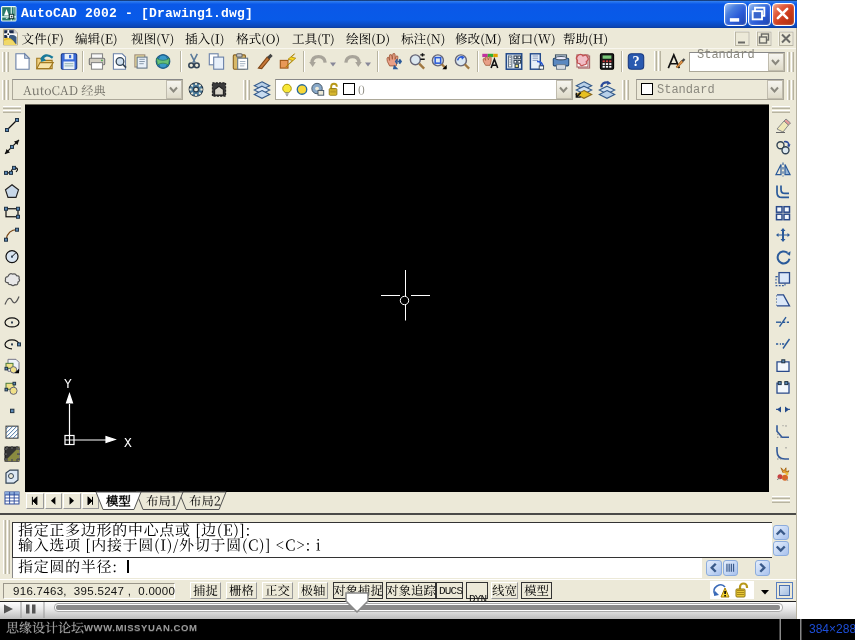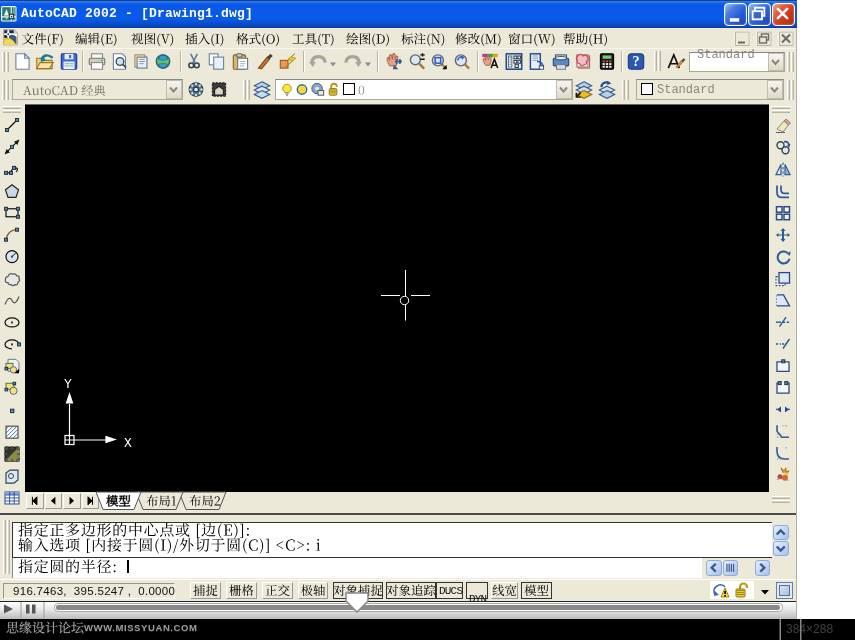--- a/index.html
+++ b/index.html
@@ -68,21 +68,21 @@
 <div style="position:absolute;left:710px;top:581px;width:44px;height:18px;background:#fff"></div>
 <div style="position:absolute;left:776px;top:582px;width:17px;height:17px;background:#ece9d8;border:1px solid #5a80c0;box-sizing:border-box"></div>
 <div style="position:absolute;left:779px;top:585px;width:11px;height:11px;background:linear-gradient(135deg,#d8e4f4,#a8c0e0);border:1px solid #4a70b0;box-sizing:border-box"></div>
 <div style="position:absolute;left:0px;top:601px;width:797px;height:18px;background:linear-gradient(180deg,#fdfdfd,#e8e8e8 40%,#c8c8c8 80%,#b8b8b8);border-top:1px solid #222"></div>
 <div style="position:absolute;left:54px;top:603px;width:729px;height:9px;background:#fdfdfd;border:1px solid #aaa;border-radius:4px;box-sizing:border-box"></div>
 <div style="position:absolute;left:56px;top:604.5px;width:724px;height:5.5px;background:#8a8a8a;border-radius:2px"></div>
 <div style="position:absolute;left:795.5px;top:28px;width:1.5px;height:591px;background:#b5b1a0"></div>
 <div style="position:absolute;left:0px;top:619px;width:855px;height:21px;background:#000"></div>
 <div style="position:absolute;left:797px;top:0px;width:58px;height:619px;background:#fff"></div>
 <div style="position:absolute;left:84px;top:622px;width:120px;height:12px;font:bold 9.5px 'Liberation Sans',sans-serif;color:#9a9a9a;letter-spacing:0.6px;text-shadow:0 1px 0 #222">WWW.MISSYUAN.COM</div>
-<div style="position:absolute;left:786px;top:622px;width:46px;height:14px;font:12px 'Liberation Sans',sans-serif;color:#404040">384×288</div>
+<div style="position:absolute;left:809px;top:622px;width:46px;height:14px;font:12px 'Liberation Sans',sans-serif;color:#1d4ed8">384×288</div>
 <svg width="855" height="640" viewBox="0 0 855 640" style="position:absolute;left:0;top:0">
     <defs>
       <path id="g0" d="M102 209Q117 204 126 199Q135 193 140 186Q145 180 146 175Q147 169 145 166Q143 162 140 161Q136 160 132 164Q130 171 124 179Q119 187 112 194Q106 202 99 207ZM197 153Q189 121 174 94Q160 66 137 45Q115 23 84 7Q53 -10 12 -20L10 -16Q59 0 93 25Q127 49 147 82Q168 114 176 153ZM216 171Q216 171 218 169Q221 167 224 164Q228 161 232 158Q236 155 239 152Q238 148 233 148H14L12 155H203ZM67 153Q76 121 92 96Q108 70 130 51Q153 32 181 18Q209 5 242 -3L241 -6Q235 -6 230 -10Q225 -13 223 -19Q191 -10 165 5Q139 20 119 41Q99 61 85 89Q70 116 63 150Z"></path>
       <path id="g1" d="M72 83H208L220 98Q220 98 222 97Q225 95 228 92Q232 89 235 86Q239 83 242 80Q241 76 235 76H74ZM106 196 131 188Q130 186 128 185Q126 183 122 184Q114 157 102 134Q90 111 74 96L71 98Q78 110 85 126Q92 142 97 160Q102 177 106 196ZM148 207 174 204Q174 201 172 199Q170 198 165 197V-13Q165 -14 163 -16Q161 -17 158 -18Q155 -19 152 -19H148ZM100 152H202L213 166Q213 166 216 165Q218 163 221 160Q224 157 228 154Q232 151 235 148Q234 144 228 144H100ZM43 136 51 146 67 140Q66 138 64 137Q63 136 59 135V-14Q59 -14 57 -16Q55 -17 52 -18Q49 -19 46 -19H43ZM64 209 89 201Q89 199 86 197Q84 196 80 196Q71 173 61 152Q50 131 38 113Q26 96 12 82L8 85Q19 100 29 120Q40 140 49 163Q58 186 64 209Z"></path>
       <path id="g2" d="M41 76Q41 52 45 32Q49 13 58 -7Q67 -27 84 -50L79 -54Q51 -25 37 7Q23 38 23 76Q23 113 37 145Q51 176 79 205L84 201Q67 178 58 158Q48 138 44 119Q41 99 41 76Z"></path>
       <path id="g3" d="M13 0V8L48 11H54L90 8V0ZM39 0Q39 21 39 42Q39 63 39 84V98Q39 119 39 140Q39 161 39 182H62Q62 161 62 140Q62 118 62 95V89Q62 64 62 43Q62 21 62 0ZM51 88V97H112V88ZM109 62 106 89V96L109 123H118V62ZM13 174V182H51V172H48ZM138 137 129 180 141 173H51V182H147L148 137Z"></path>
       <path id="g4" d="M51 76Q51 99 47 119Q43 139 33 158Q24 178 8 201L12 205Q41 176 54 145Q68 113 68 76Q68 38 54 7Q41 -25 12 -54L8 -50Q24 -27 33 -7Q43 13 47 32Q51 52 51 76Z"></path>
       <path id="g5" d="M129 -13Q129 -14 125 -16Q122 -18 117 -18H115V104V104L132 97H129ZM147 212Q158 208 164 204Q171 199 174 194Q176 190 176 186Q176 182 174 179Q172 177 168 176Q165 176 161 179Q161 187 155 195Q150 204 145 210ZM96 179V185L114 176H111V116Q111 100 110 82Q109 64 105 46Q101 28 93 11Q84 -6 70 -20L66 -17Q79 2 86 24Q92 46 94 70Q96 93 96 116V176ZM212 97 220 106 238 92Q236 89 229 88V1Q229 -5 228 -9Q227 -14 223 -16Q219 -18 210 -19Q210 -16 209 -14Q208 -11 207 -10Q205 -8 202 -7Q199 -6 194 -5V-1Q194 -1 198 -1Q201 -1 205 -2Q209 -2 211 -2Q213 -2 214 -1Q215 0 215 2V97ZM194 6Q194 5 191 4Q188 2 184 2H182V96H194ZM162 -3Q162 -4 159 -6Q156 -8 151 -8H149V96H162ZM208 176 216 185 234 172Q233 170 230 169Q228 168 225 168V121Q225 120 223 119Q221 118 218 117Q215 116 212 116H210V176ZM225 54V46H122V54ZM225 97V90H123V97ZM220 136V128H106V136ZM221 176V169H106V176ZM94 151Q92 149 89 147Q85 146 79 149L86 151Q81 142 74 131Q66 120 57 108Q48 97 38 86Q29 75 20 67L19 70H29Q28 62 26 57Q23 52 20 51L10 73Q10 73 13 73Q15 74 17 75Q24 83 32 94Q40 105 48 117Q55 130 61 142Q67 154 71 163ZM73 197Q72 195 68 194Q64 192 59 195L65 197Q60 187 52 174Q44 162 35 150Q26 137 17 128L16 131H26Q25 123 22 118Q19 114 16 112L7 134Q7 134 9 135Q12 136 13 137Q18 142 24 151Q29 160 34 171Q39 181 43 191Q47 201 49 208ZM10 18Q17 20 29 23Q41 26 55 30Q69 35 84 39L85 36Q75 29 60 21Q46 13 27 3Q26 -2 21 -3ZM15 72Q21 72 32 73Q43 75 57 76Q71 78 85 80L86 76Q79 74 69 70Q59 67 47 63Q34 59 21 55ZM12 133Q18 133 27 133Q35 133 46 133Q57 133 68 134L68 130Q61 127 47 124Q33 120 19 116Z"></path>
       <path id="g6" d="M226 50Q226 50 229 47Q232 44 236 40Q240 36 243 32Q243 28 238 28L90 9L87 16L215 32ZM210 -15Q210 -16 207 -18Q203 -20 197 -20H194V129H210ZM132 130V18L116 15V130ZM218 144Q218 144 220 142Q222 140 225 138Q228 135 231 132Q235 129 238 126Q237 122 231 122H94L92 130H207ZM204 159V151H124V159ZM202 61V54H125V61ZM202 96V88H125V96ZM116 205 134 197H195L203 206L221 193Q220 191 218 190Q216 189 212 189V146Q212 145 208 143Q204 141 199 141H196V189H131V144Q131 143 128 141Q124 139 118 139H116V197ZM71 -14Q71 -15 68 -17Q64 -19 58 -19H56V96H71ZM80 140Q80 137 78 136Q76 134 71 133V95Q71 95 68 95Q65 95 61 95H57V143ZM9 38Q18 40 33 43Q48 47 68 52Q87 57 108 63L109 59Q94 53 74 44Q54 34 26 23Q25 19 21 17ZM89 111Q89 111 92 109Q95 106 99 103Q104 99 107 96Q106 92 101 92H24L22 99H79ZM87 177Q87 177 90 175Q94 172 98 169Q103 165 107 161Q106 157 100 157H9L7 164H76ZM68 201Q67 199 65 198Q62 196 56 197L59 201Q58 193 55 183Q53 172 49 160Q46 148 43 135Q39 123 36 112Q32 100 30 92H32L24 83L6 98Q9 99 13 101Q18 102 21 103L15 95Q18 102 21 113Q24 125 28 137Q32 150 35 163Q38 177 41 188Q44 200 45 209Z"></path>
       <path id="g7" d="M13 0V8L48 11H51V0ZM39 0Q39 21 39 42Q39 63 39 84V98Q39 119 39 140Q39 161 39 182H62Q62 161 62 140Q62 118 62 95V89Q62 64 62 43Q62 21 62 0ZM51 0V9H144L133 2L141 46H152L150 0ZM51 88V97H111V88ZM109 63 106 90V96L109 123H118V63ZM13 174V182H51V172H48ZM137 137 129 180 140 173H51V182H146L148 137Z"></path>

